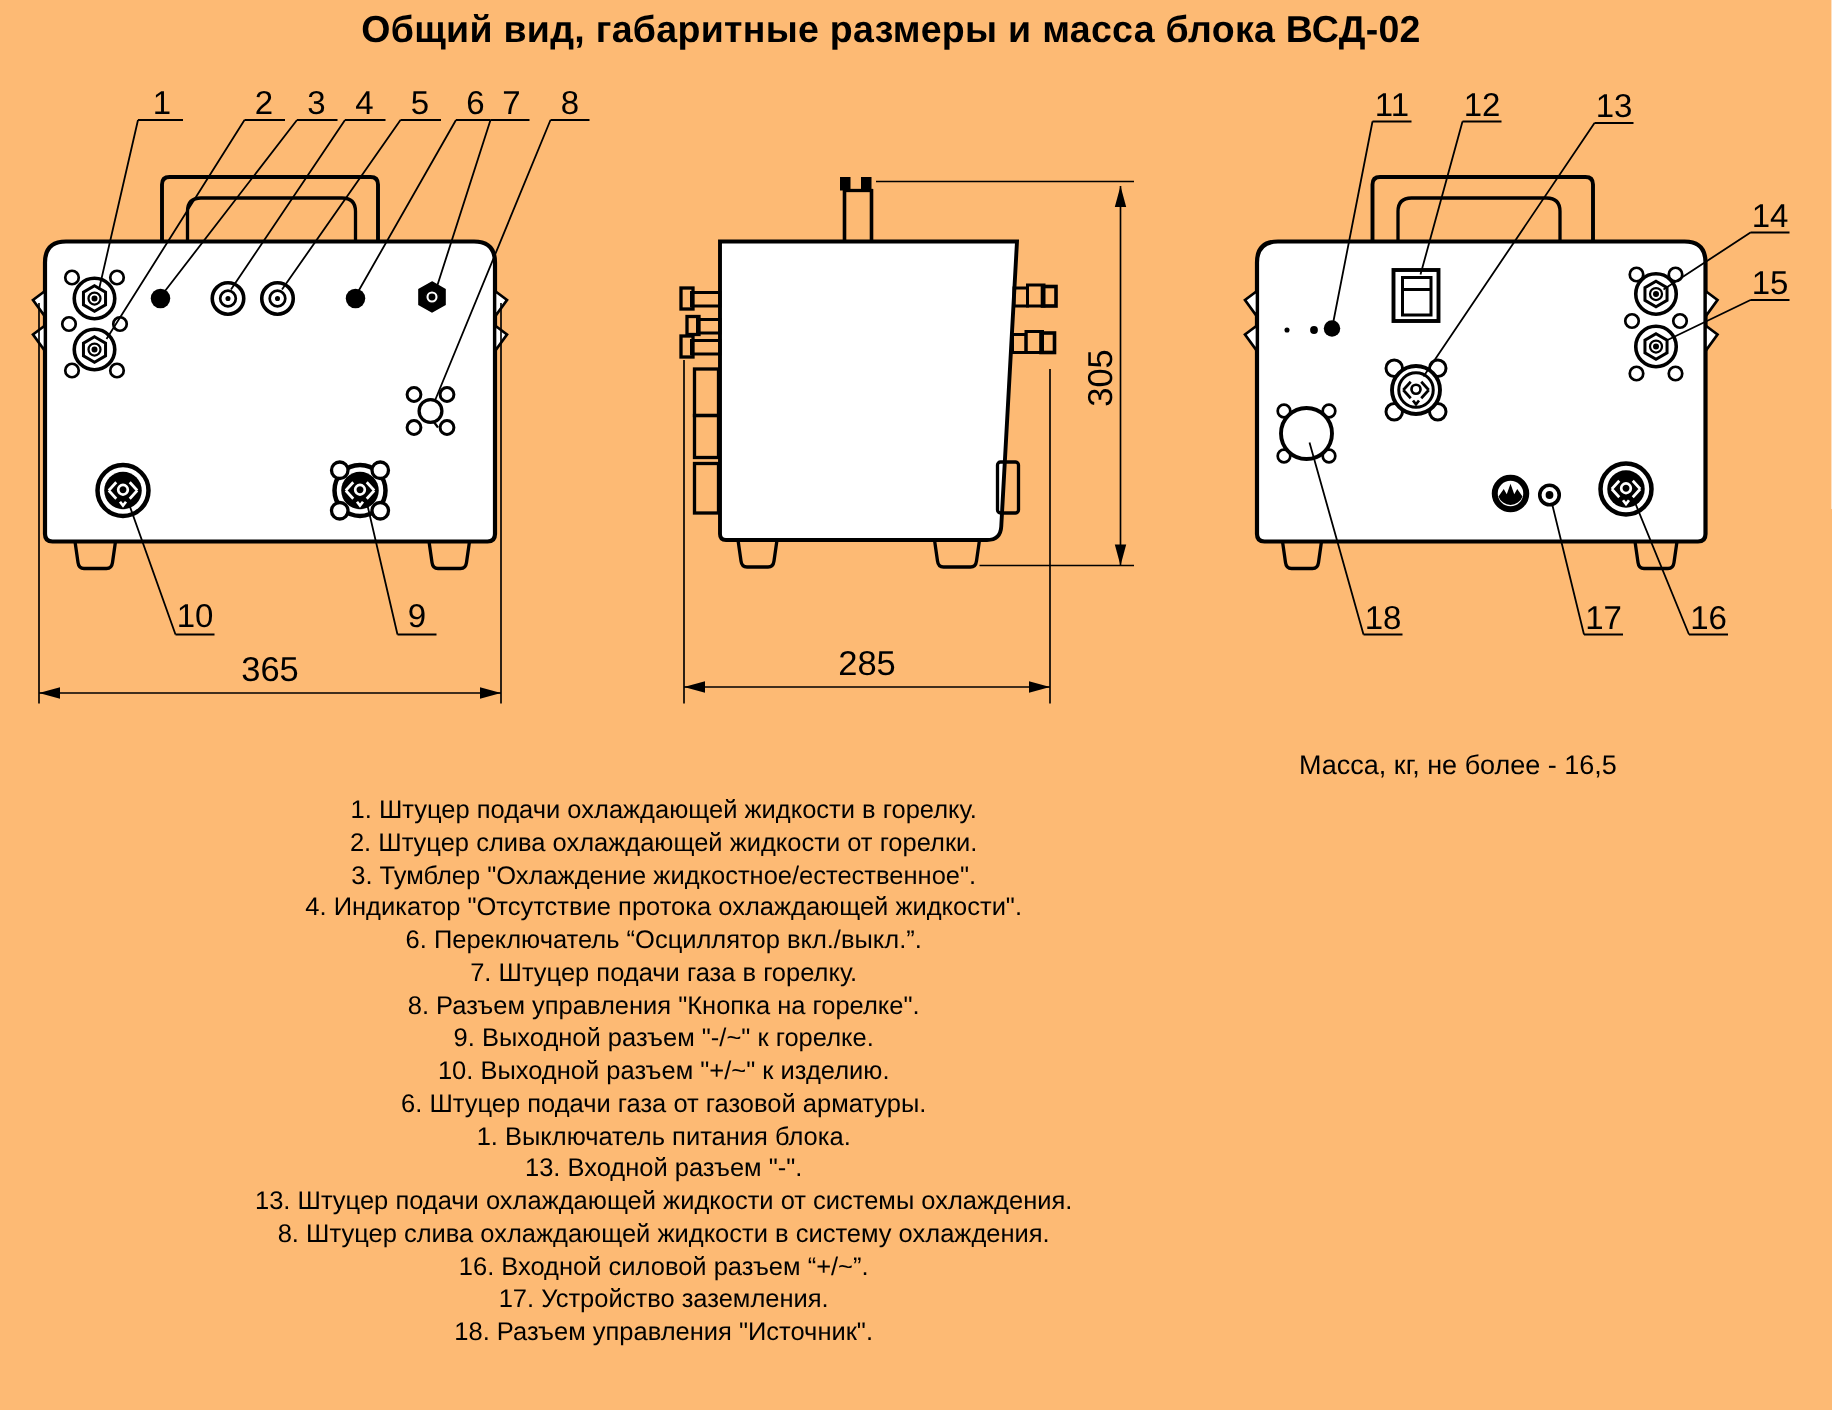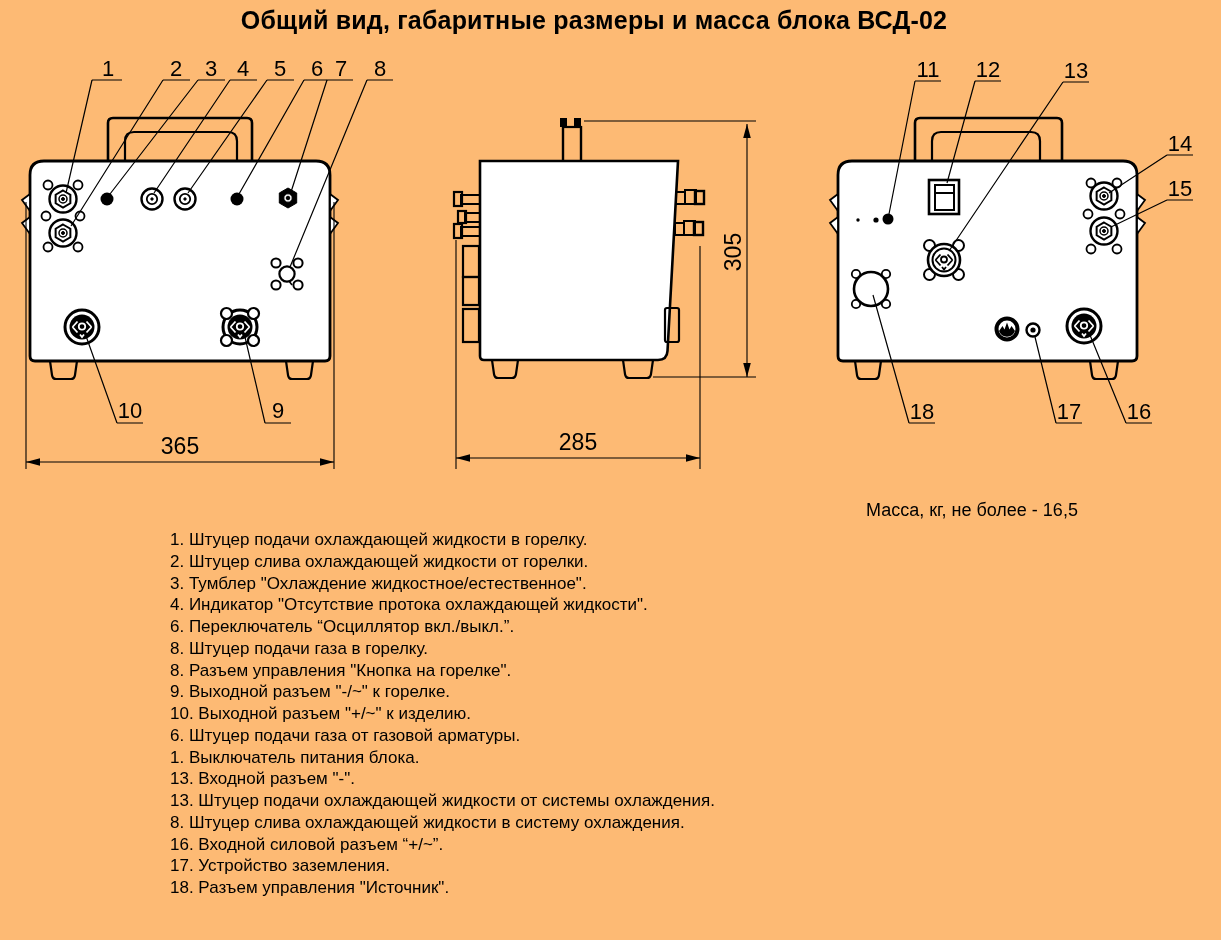--- a/index.html
+++ b/index.html
@@ -5,21 +5,21 @@
   html,body{margin:0;padding:0;background:#fff;}
   .page{position:relative;width:1221px;height:940px;background:#fdba74;overflow:hidden;
         font-family:"Liberation Sans",sans-serif;color:#000;}
   .title{position:absolute;top:6px;left:0;width:1188px;text-align:center;
          font-size:25px;font-weight:bold;letter-spacing:0.2px;}
   svg{position:absolute;top:0;left:0;}
   svg text{font-family:"Liberation Sans",sans-serif;fill:#000;}
   .callout-num{font-size:22px;}
   .dim-num{font-size:23px;}
   .note-text{font-size:18px;}
-  .legend{position:absolute;left:170px;top:529px;font-size:17px;line-height:21.75px;}
+  .legend{position:absolute;left:170px;top:529px;font-size:17px;line-height:21.75px;text-align:center;}
   .legend-item{white-space:nowrap;}
 </style>
 </head>
 <body>
 
 <div class="page">
 
   <div class="title">Общий вид, габаритные размеры и масса блока ВСД-02</div>
 
   <svg width="1221" height="530" viewBox="0 0 1221 530">
@@ -263,21 +263,21 @@
 
     <text x="866" y="516" class="note-text">Масса, кг, не более - 16,5</text>
   </svg>
 
   <div class="legend">
     <div class="legend-item">1. Штуцер подачи охлаждающей жидкости в горелку.</div>
     <div class="legend-item">2. Штуцер слива охлаждающей жидкости от горелки.</div>
     <div class="legend-item">3. Тумблер "Охлаждение жидкостное/естественное".</div>
     <div class="legend-item">4. Индикатор "Отсутствие протока охлаждающей жидкости".</div>
     <div class="legend-item">6. Переключатель “Осциллятор вкл./выкл.”.</div>
-    <div class="legend-item">8. Штуцер подачи газа в горелку.</div>
+    <div class="legend-item">7. Штуцер подачи газа в горелку.</div>
     <div class="legend-item">8. Разъем управления "Кнопка на горелке".</div>
     <div class="legend-item">9. Выходной разъем "-/~" к горелке.</div>
     <div class="legend-item">10. Выходной разъем "+/~" к изделию.</div>
     <div class="legend-item">6. Штуцер подачи газа от газовой арматуры.</div>
     <div class="legend-item">1. Выключатель питания блока.</div>
     <div class="legend-item">13. Входной разъем "-".</div>
     <div class="legend-item">13. Штуцер подачи охлаждающей жидкости от системы охлаждения.</div>
     <div class="legend-item">8. Штуцер слива охлаждающей жидкости в систему охлаждения.</div>
     <div class="legend-item">16. Входной силовой разъем “+/~”.</div>
     <div class="legend-item">17. Устройство заземления.</div>

